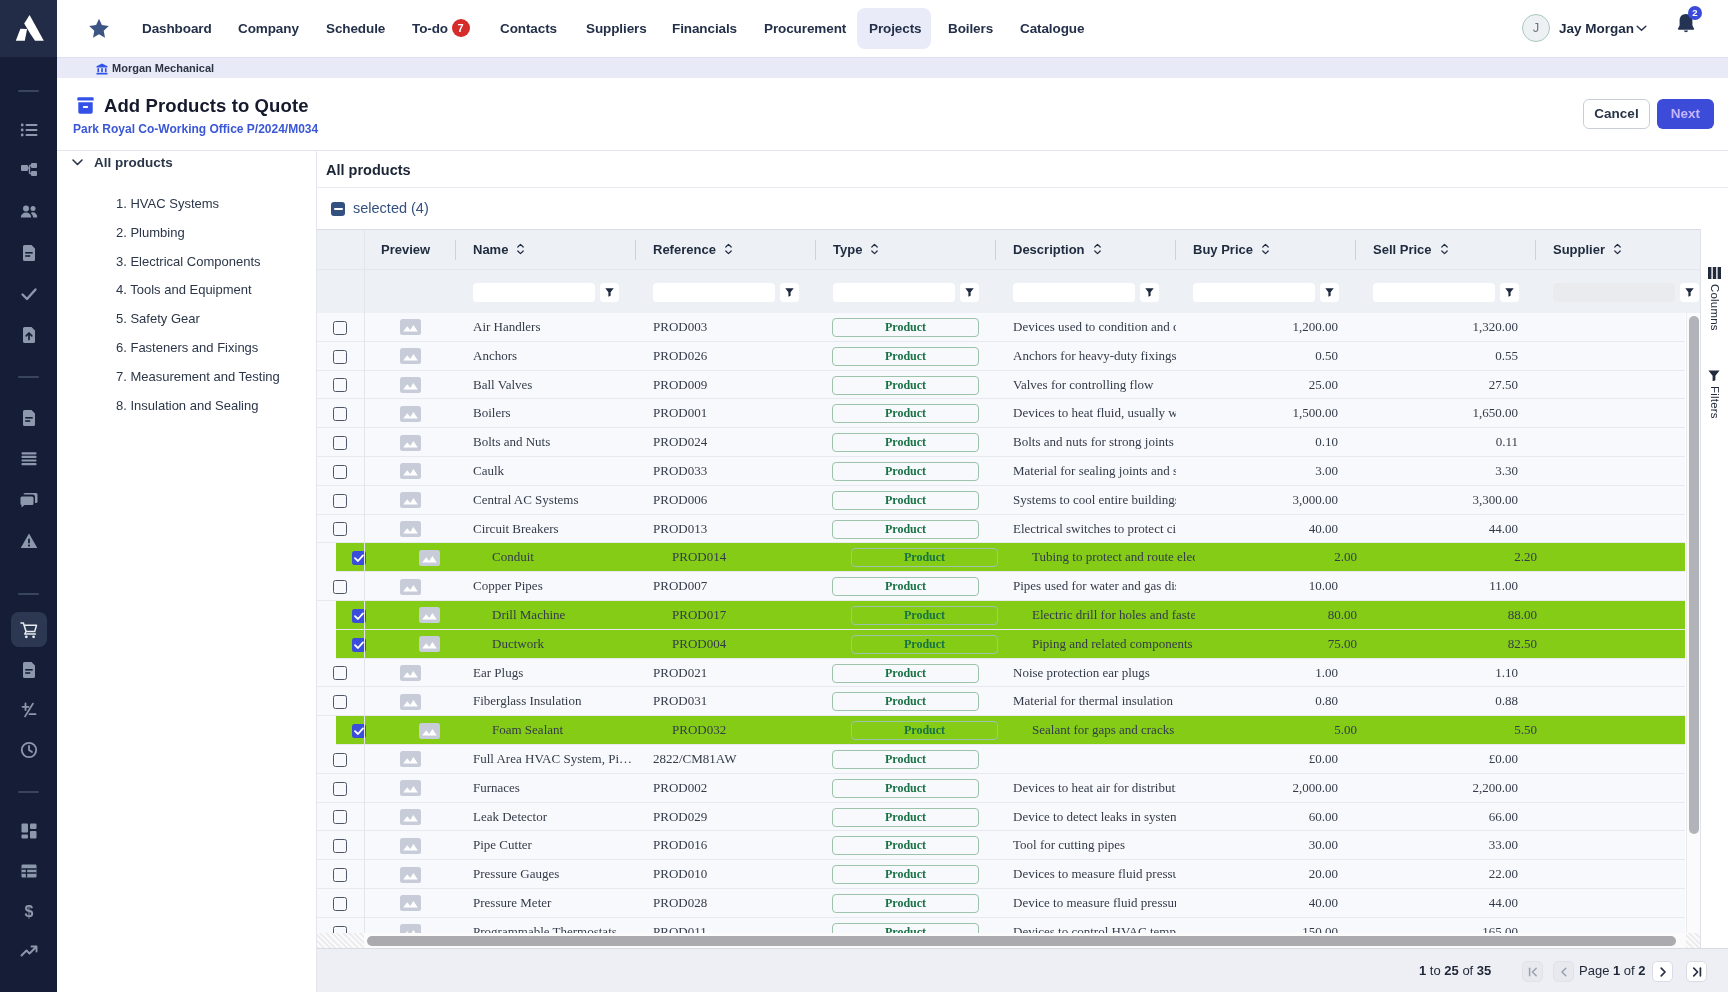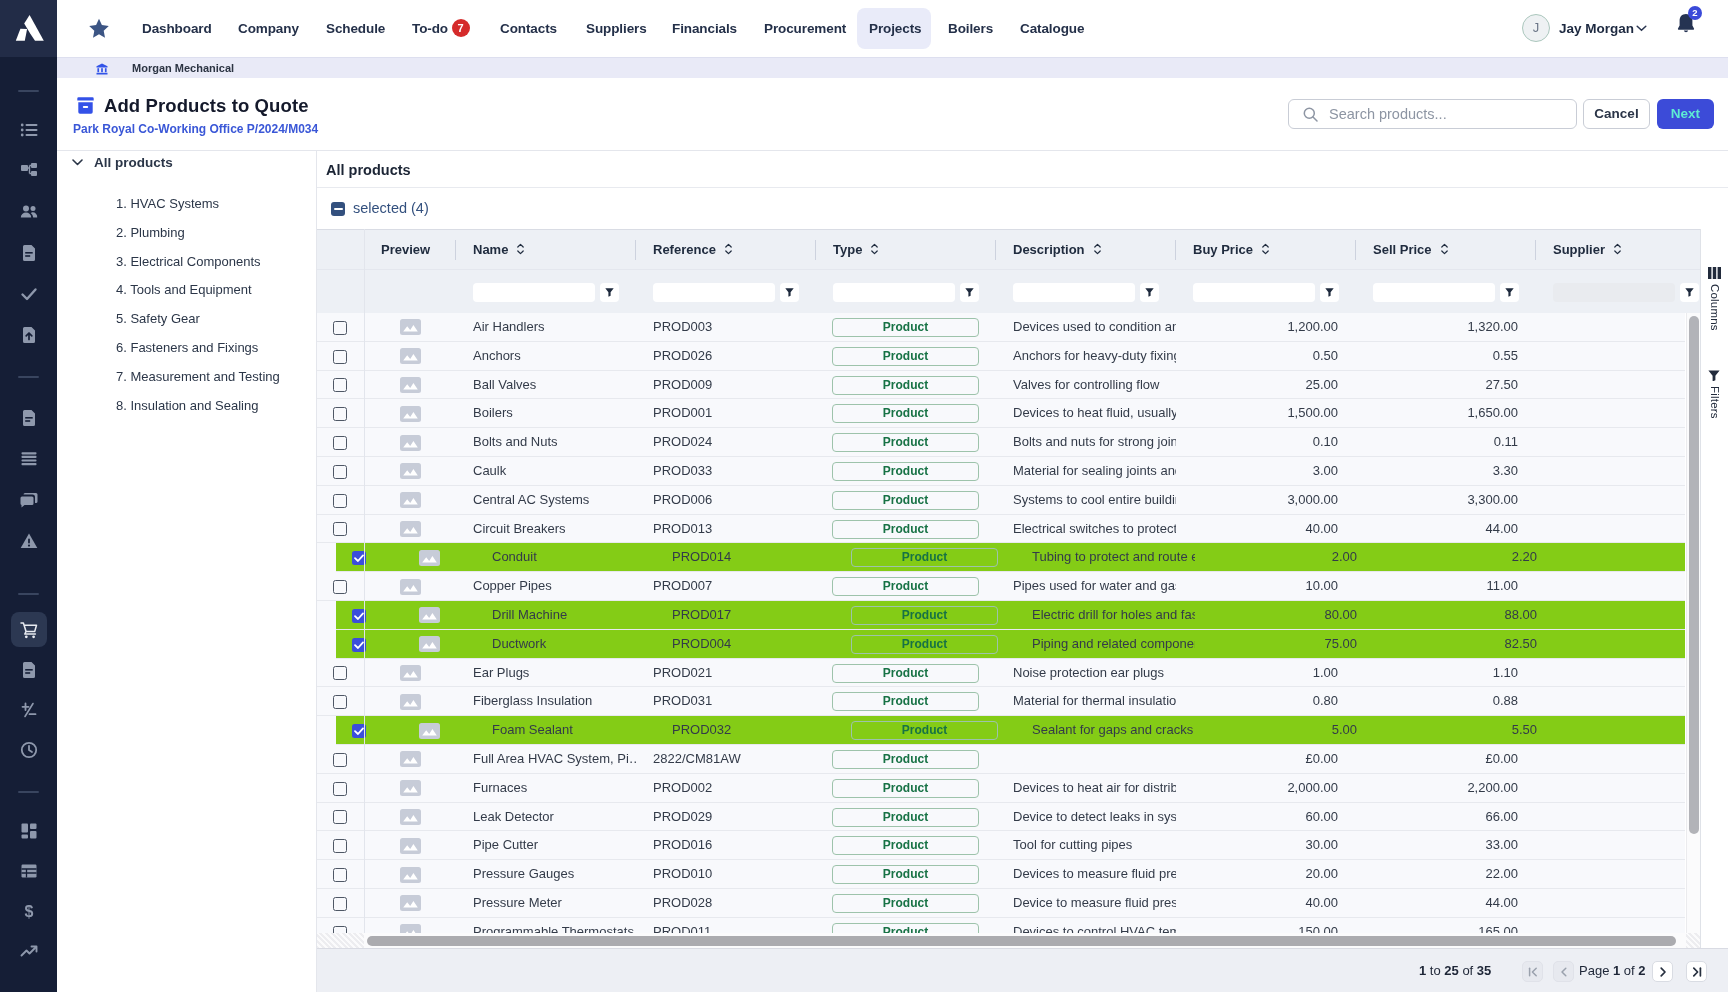--- a/index.html
+++ b/index.html
@@ -18,32 +18,32 @@
   .nav { position:absolute; top:0; height:57px; line-height:57px; font-size:13.5px; font-weight:700; color:#243049; letter-spacing:-0.1px; }
   #projpill { position:absolute; left:800px; top:8px; width:74px; height:41px; background:#e9ebf9; border-radius:8px; }
   #todobadge { position:absolute; left:394.5px; top:18.5px; width:18px; height:18px; border-radius:50%; background:#d52b2b; color:#fff; font-size:11px; font-weight:700; text-align:center; line-height:18px; }
   #avatar { position:absolute; left:1465px; top:14px; width:28px; height:28px; border-radius:50%; background:#eef1f3; border:1px solid #abc7bd; color:#6b7687; font-size:13px; text-align:center; line-height:26px; }
   #uname { position:absolute; left:1502px; top:0; height:40px; line-height:57px; font-size:13.5px; font-weight:700; color:#1d2940; }
   #uchev { position:absolute; left:1579px; top:25px; }
   #bellbadge { position:absolute; left:1631px; top:6px; width:14px; height:14px; border-radius:50%; background:#3a4ad9; color:#fff; font-size:9.5px; font-weight:700; text-align:center; line-height:14px; }
 
   
   #crumb { position:absolute; left:57px; top:57px; width:1671px; height:21px; background:#e9eaf7; border-top:1px solid #dddfef; }
-  #crumb .txt { position:absolute; left:55px; top:0; height:21px; line-height:21px; font-size:11px; font-weight:700; color:#2c3443;margin-left:20px; }
+  #crumb .txt { position:absolute; left:55px; top:0; height:21px; line-height:21px; font-size:11px; font-weight:700; color:#2c3443; }
 
   
   #phead { position:absolute; left:57px; top:78px; width:1671px; height:72px; background:#fff; }
   #ptitle { position:absolute; left:47px; top:17px; font-size:18.5px; font-weight:700; color:#14192b; letter-spacing:0.1px; }
   #psub { position:absolute; left:16px; top:44px; font-size:12px; font-weight:700; color:#3a57d7; }
   #boxicon { position:absolute; left:20px; top:19px; }
   #search { position:absolute; left:1231px; top:21px; width:289px; height:30px; background:#fff; border:1px solid #c9cdd6; border-radius:6px; }
   #search .ph { position:absolute; left:40px; top:0; height:28px; line-height:28px; font-size:14.5px; color:#8d95a3; }
   #search svg { position:absolute; left:14px; top:7px; }
   #btn-cancel { position:absolute; left:1526px; top:21px; width:67px; height:30px; background:#fff; border:1px solid #c9cdd6; border-radius:6px; text-align:center; line-height:28px; font-size:13.5px; font-weight:700; color:#2a3447; }
-  #btn-next { position:absolute; left:1600px; top:21px; width:57px; height:30px; background:#3c4bd8; border-radius:6px; text-align:center; line-height:30px; font-size:13.5px; font-weight:700; color:#5eead4; }
+  #btn-next { position:absolute; left:1600px; top:21px; width:57px; height:30px; background:#3c4bd8; border-radius:6px; text-align:center; line-height:30px; font-size:13.5px; font-weight:700; color:#c4b5fd; }
 
   
   #cats { position:absolute; left:57px; top:150px; width:260px; height:842px; background:#fff; border-top:1px solid #e4e6ec; border-right:1px solid #e4e6ec; }
   #cat-all { position:absolute; left:37px; top:4px; font-size:13.5px; font-weight:700; color:#2b3648; }
   .cat-item { position:absolute; left:59px; font-size:13px; color:#2b3648;margin-top:12px; }
   #cat-chev { position:absolute; left:15px; top:8px; }
 
   
   #main { position:absolute; left:317px; top:150px; width:1411px; height:842px; background:#fff; border-top:1px solid #e4e6ec; }
   #mtitle { position:absolute; left:9px; top:11px; font-size:14.5px; font-weight:700; color:#1c2535; }
@@ -56,21 +56,21 @@
   #grid { position:absolute; left:0; top:78px; width:1383px; height:719px; }
   #ghead { position:absolute; left:0; top:0; width:1383px; height:40px; background:#edf0f5; border-top:1px solid #d9dce4; }
   .hlabel { position:absolute; top:0; height:40px; line-height:40px; font-size:13px; font-weight:700; color:#202c3f; white-space:nowrap; }
   .hsep { position:absolute; top:10px; width:1px; height:20px; background:#cdd2de; }
   #gfilter { position:absolute; left:0; top:40px; width:1383px; height:44px; background:#edf0f5; border-top:1px solid #e4e7ee; }
   .fin { position:absolute; top:13px; width:122px; height:19px; background:#fff; border-radius:4px; }
   .fin.dis { background:#e9ebef; }
   .fbtn { position:absolute; top:13px; width:19px; height:19px; background:#fff; border-radius:4px; }
   .fbtn svg { position:absolute; left:5px; top:5px; }
 
-  #gbody { position:absolute; left:0; top:84px; width:1368px; height:620px; overflow:hidden; background:#f8f9fc; }
+  #gbody { position:absolute; left:0; top:84px; width:1368px; height:620px; overflow:hidden; background:#f8f9fc;font-family:Liberation Serif, serif; }
   .row { position:absolute; left:0; width:1368px; height:28.8px; border-bottom:1px solid #e7e9ee; background:#f8f9fc; font-size:13px; color:#333b49; }
   .row.sel { background:#84cc16;margin-left:19px; }
   .row > span { position:absolute; top:0; height:28.8px; line-height:28.8px; white-space:nowrap; }
   .c-cb   { left:0;    width:47px; }
   .c-pv   { left:47px; width:92px; }
   .c-name { left:156px; width:163px; overflow:hidden; }
   .c-ref  { left:336px; width:163px; overflow:hidden; }
   .c-type { left:499px; width:180px; }
   .c-desc { left:696px; width:163px; overflow:hidden; }
   .c-buy  { left:859px; width:162px; text-align:right; }
@@ -251,27 +251,20 @@
 </div>
 
 <div id="phead">
   <svg id="boxicon" width="17" height="17" viewBox="0 0 17 17">
     <path d="M1.5 0.3 h14 a1.2 1.2 0 0 1 1.2 1.2 v1.9 h-16.4 v-1.9 a1.2 1.2 0 0 1 1.2 -1.2 Z" fill="#3351e8"></path>
     <path d="M1.3 5.2 h14.4 v9.8 a1.7 1.7 0 0 1 -1.7 1.7 h-11 a1.7 1.7 0 0 1 -1.7 -1.7 Z" fill="#3351e8"></path>
     <rect x="5.8" y="9" width="5.4" height="2" rx="1" fill="#fff"></rect>
   </svg>
   <span id="ptitle">Add Products to Quote</span>
   <span id="psub">Park Royal Co-Working Office P/2024/M034</span>
-  <div id="search">
-    <svg width="15" height="15" viewBox="0 0 15 15">
-        <circle cx="6.3" cy="6.3" r="5" stroke="#8d95a3" stroke-width="1.5" fill="none"></circle>
-        <path d="M10 10 L14 14" stroke="#8d95a3" stroke-width="1.5" stroke-linecap="round"></path>
-      </svg>
-    <span class="ph">Search products...</span>
-  </div>
   <div id="btn-cancel">Cancel</div>
   <div id="btn-next">Next</div>
 </div>
 
 <div id="cats">
   <svg id="cat-chev" width="11" height="7" viewBox="0 0 11 7">
       <path d="M1 1 L5.5 5.5 L10 1" stroke="#2b3648" stroke-width="1.6" fill="none" stroke-linecap="round" stroke-linejoin="round"></path>
     </svg>
   <div id="cat-all">All products</div>
   <div class="cat-item" style="top:33.0px">1. HVAC Systems</div>

